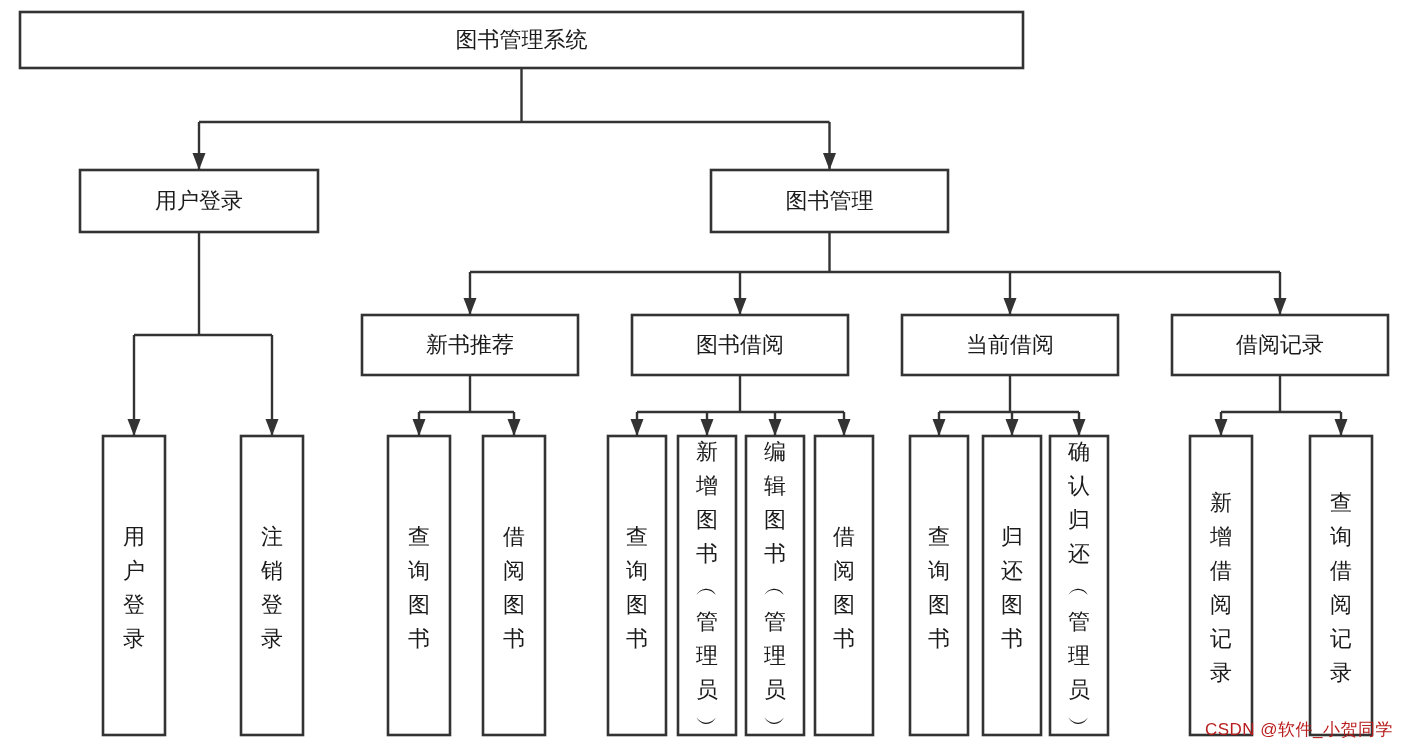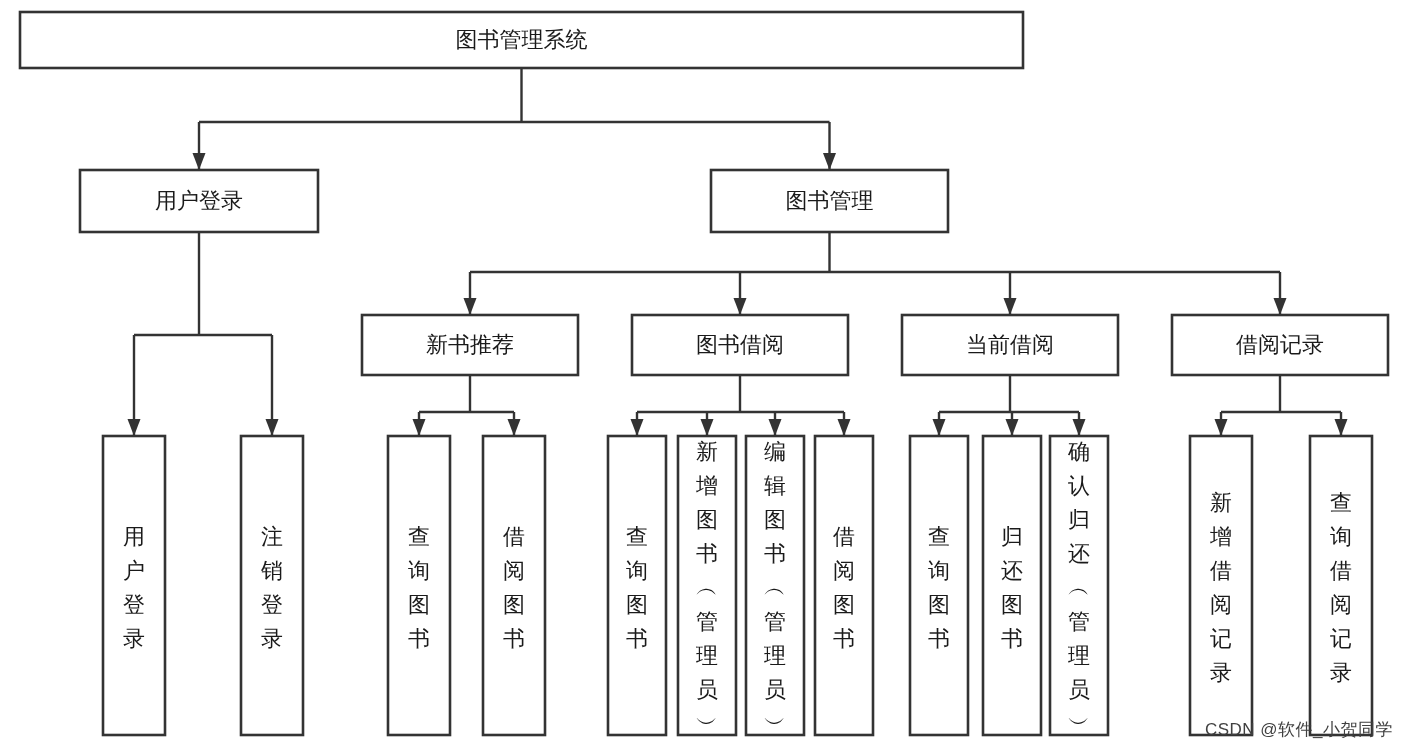--- a/index.html
+++ b/index.html
@@ -55,21 +55,21 @@
     font-family: "Liberation Sans", "DejaVu Sans", sans-serif;
     font-size: 22px;
     text-anchor: middle;
   }
   .watermark {
     position: absolute;
     right: 12px;
     bottom: 6px;
     font-family: "Liberation Sans", "DejaVu Sans", sans-serif;
     font-size: 17px;
-    color: #404040;
+    color: #b91c1c;
     letter-spacing: 0.5px;
     white-space: nowrap;
     user-select: none;
   }
 </style>
 </head>
 <body>
 
 <div id="diagram-root">
   <svg class="diagram" viewBox="0 0 1405 747">

